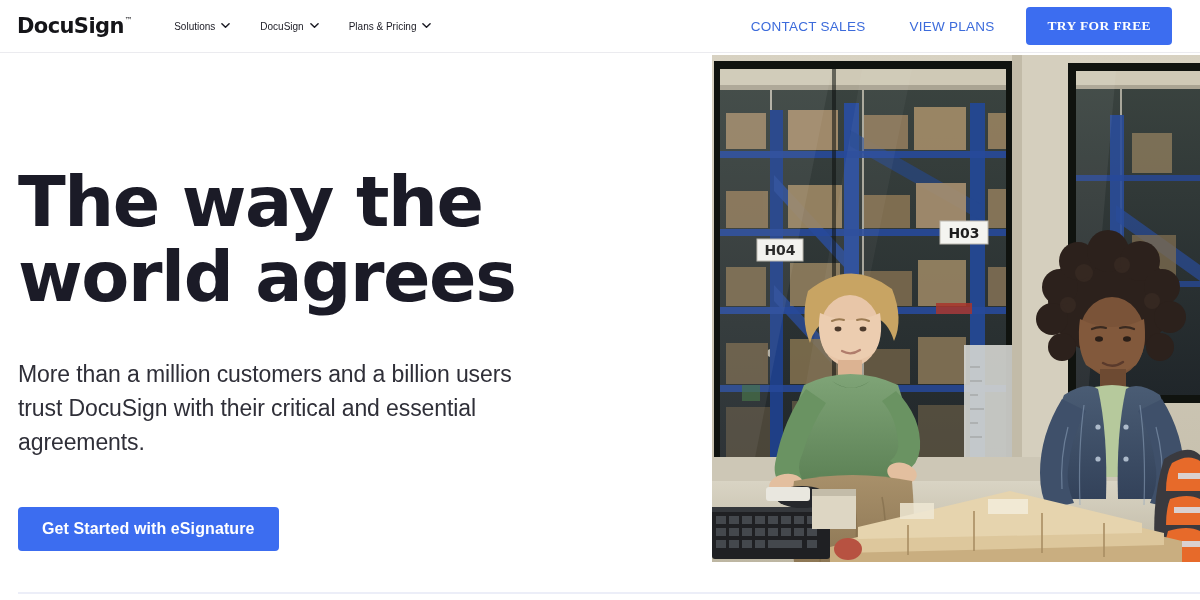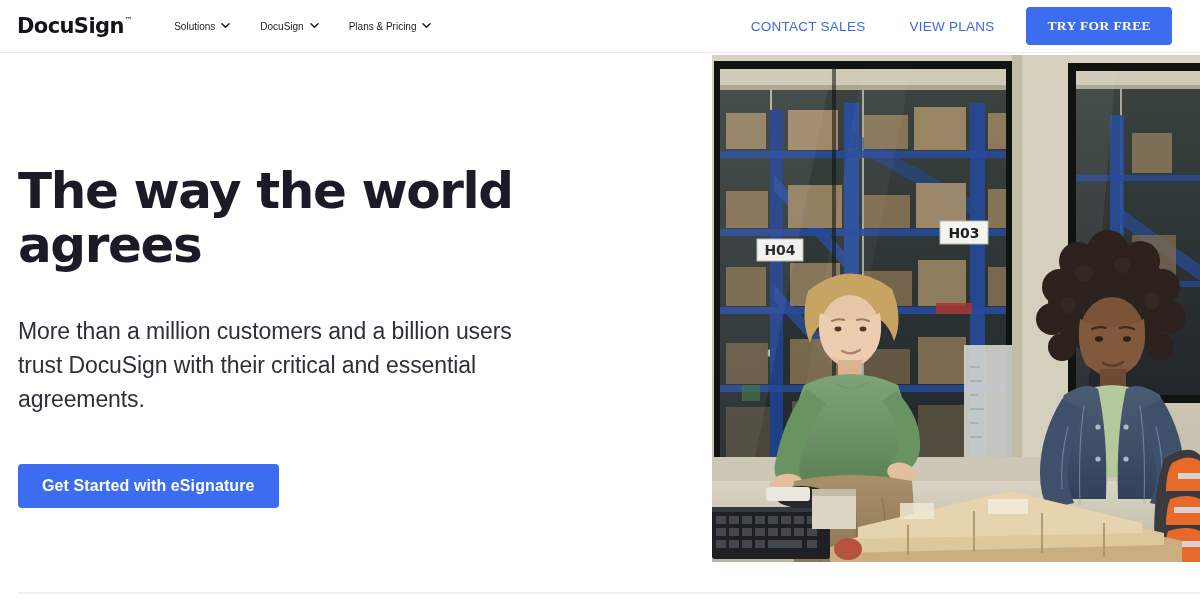--- a/index.html
+++ b/index.html
@@ -58,21 +58,21 @@
     font-size:13.5px; font-weight:bold; letter-spacing:.4px;
     padding:11px 21px; border:none; border-radius:4px;
     cursor:pointer; white-space:nowrap;
     font-family:Liberation Serif, serif;
   }
 
   
   .hero-left { position:absolute; left:18px; top:53px; width:660px; }
   .hero-title {
     margin-top:112px;
-    font-size:50px; line-height:1.07;
+    font-size:70px; line-height:1.07;
     font-weight:bold; letter-spacing:-1.4px;
     color:#1b1b27;
     font-family:"DejaVu Sans", sans-serif;
     max-width:520px;
   }
   .hero-sub {
     margin-top:42px;
     font-size:23px; line-height:1.48;
     color:#2f2f38; max-width:530px;
     letter-spacing:-0.1px;

